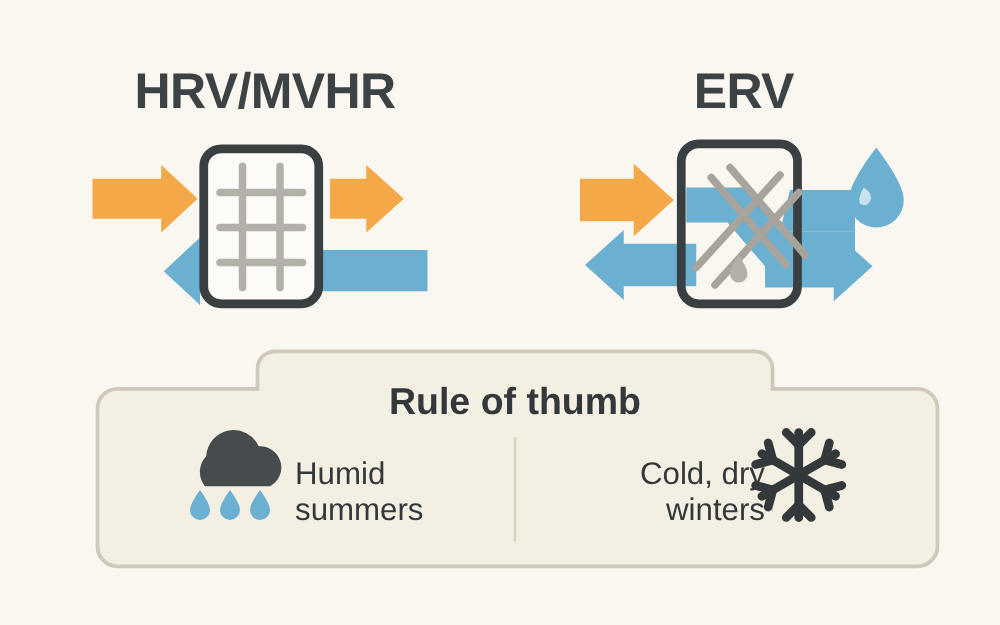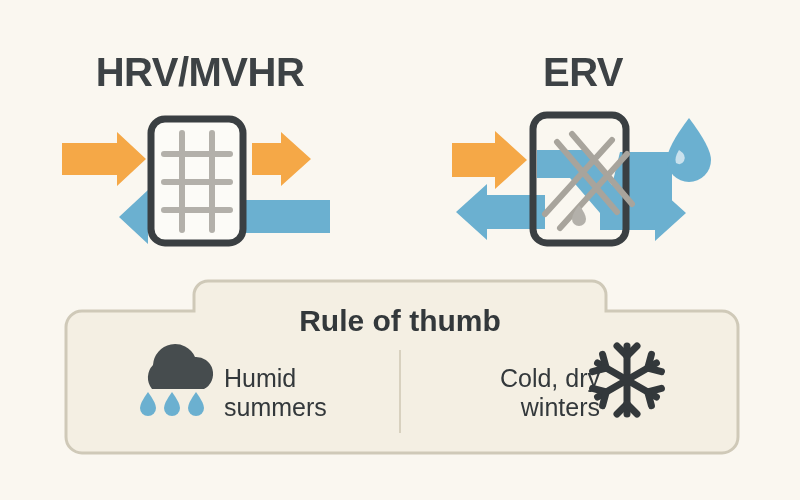--- a/index.html
+++ b/index.html
@@ -3,21 +3,21 @@
 <meta charset="utf-8">
 <style>
   html,body{margin:0;padding:0;}
   body{
     width:800px;height:500px;
     background:#faf7f0;
     font-family:"Liberation Sans", sans-serif;
     overflow:hidden;
     position:relative;
   }
-  #stage{position:absolute;inset:0;}
+  #stage{position:absolute;inset:0;padding-left:12px;}
   #stage svg{display:block;}
   .u-title{
     font-size:40px;
     font-weight:700;
     fill:#3d4245;
     letter-spacing:-0.5px;
   }
   .card-title{
     font-size:30px;
     font-weight:700;

